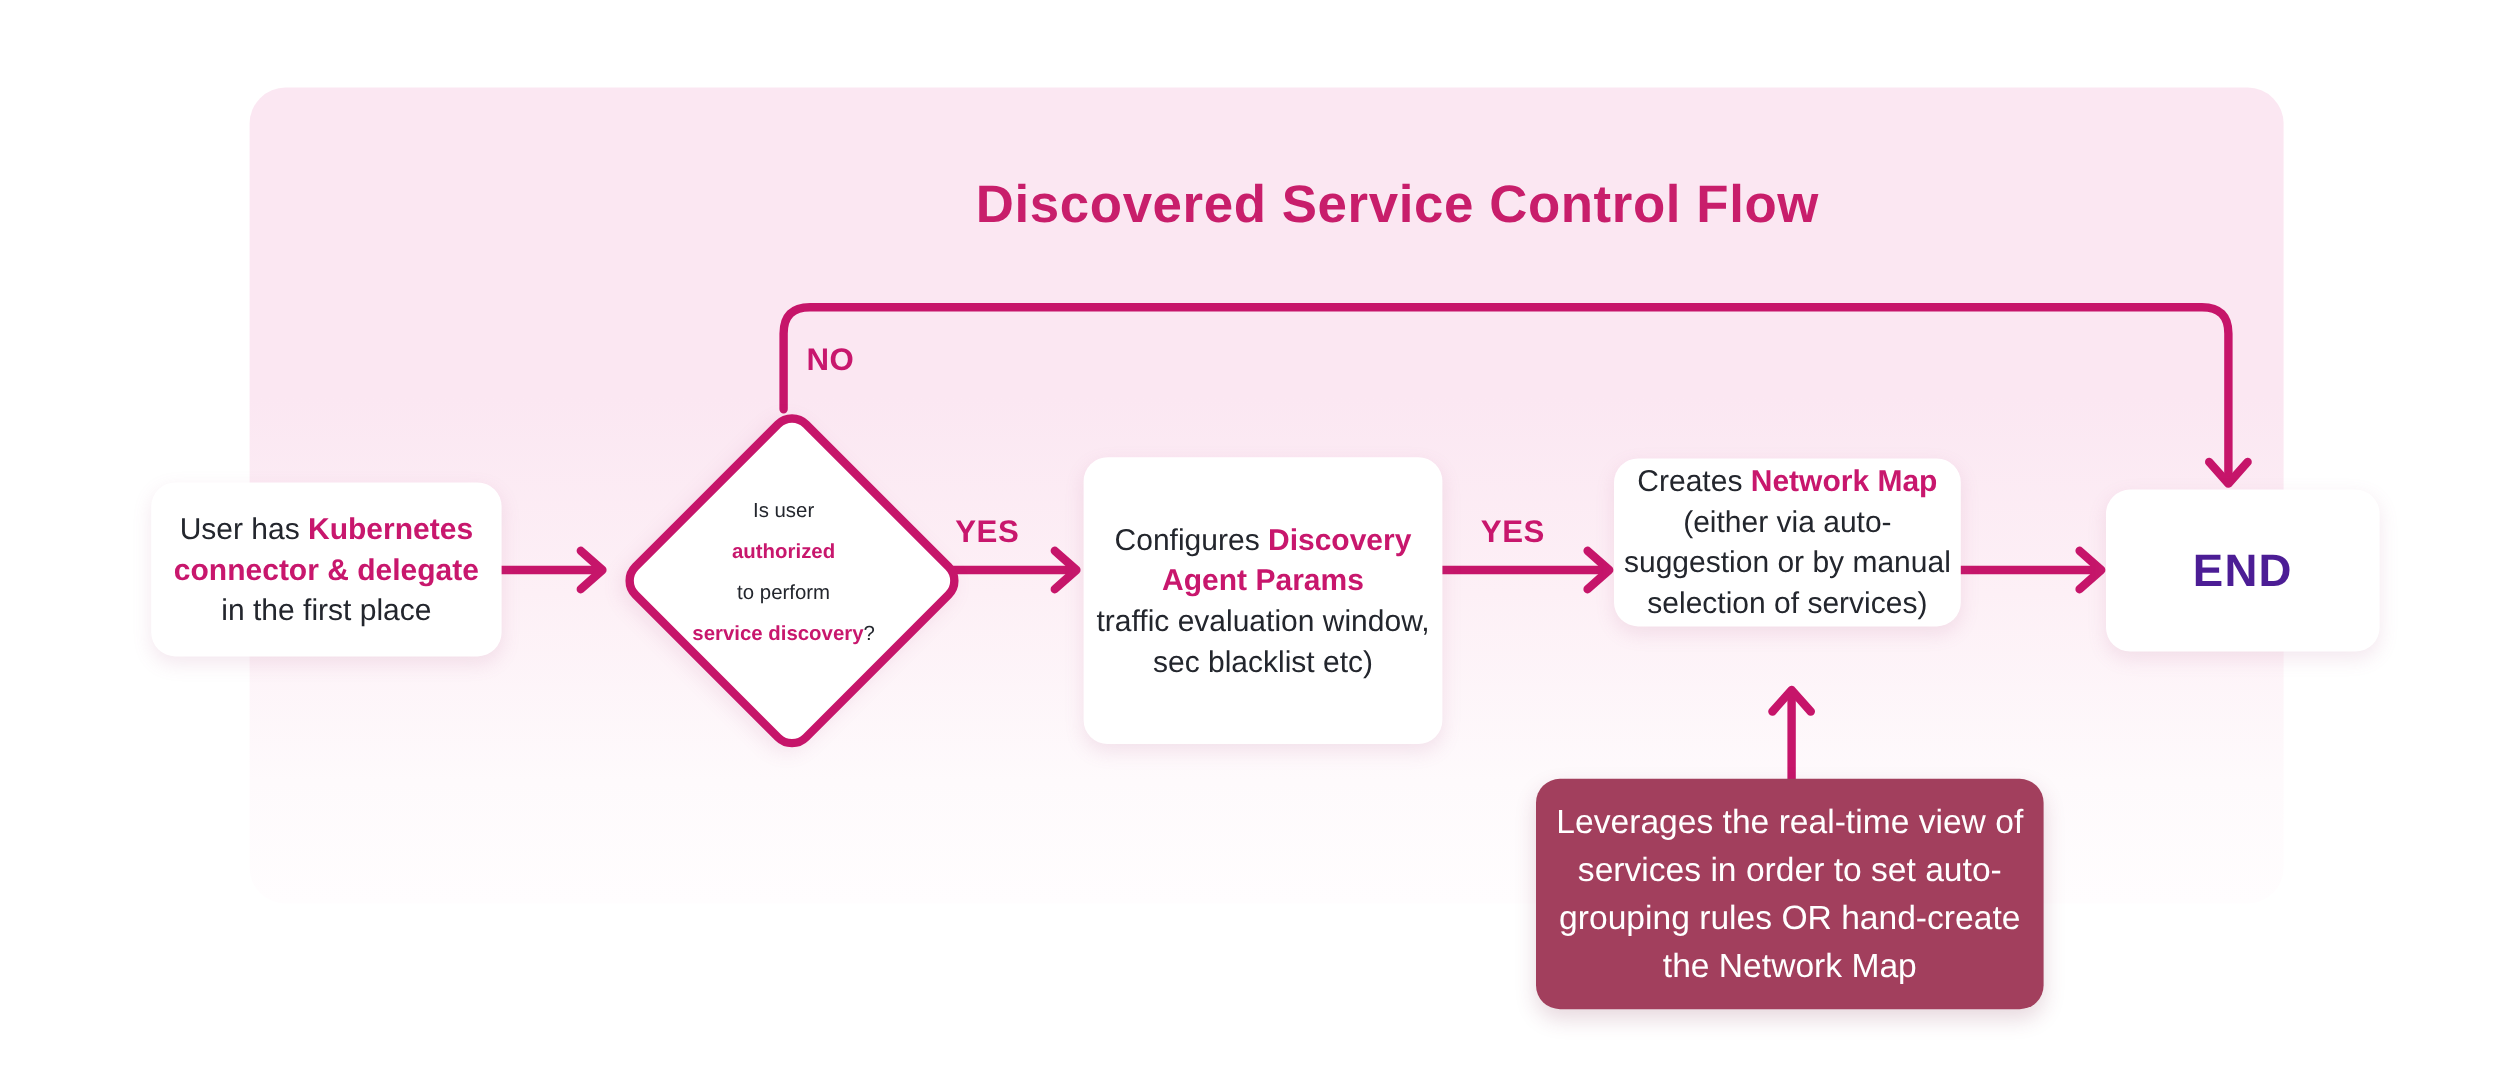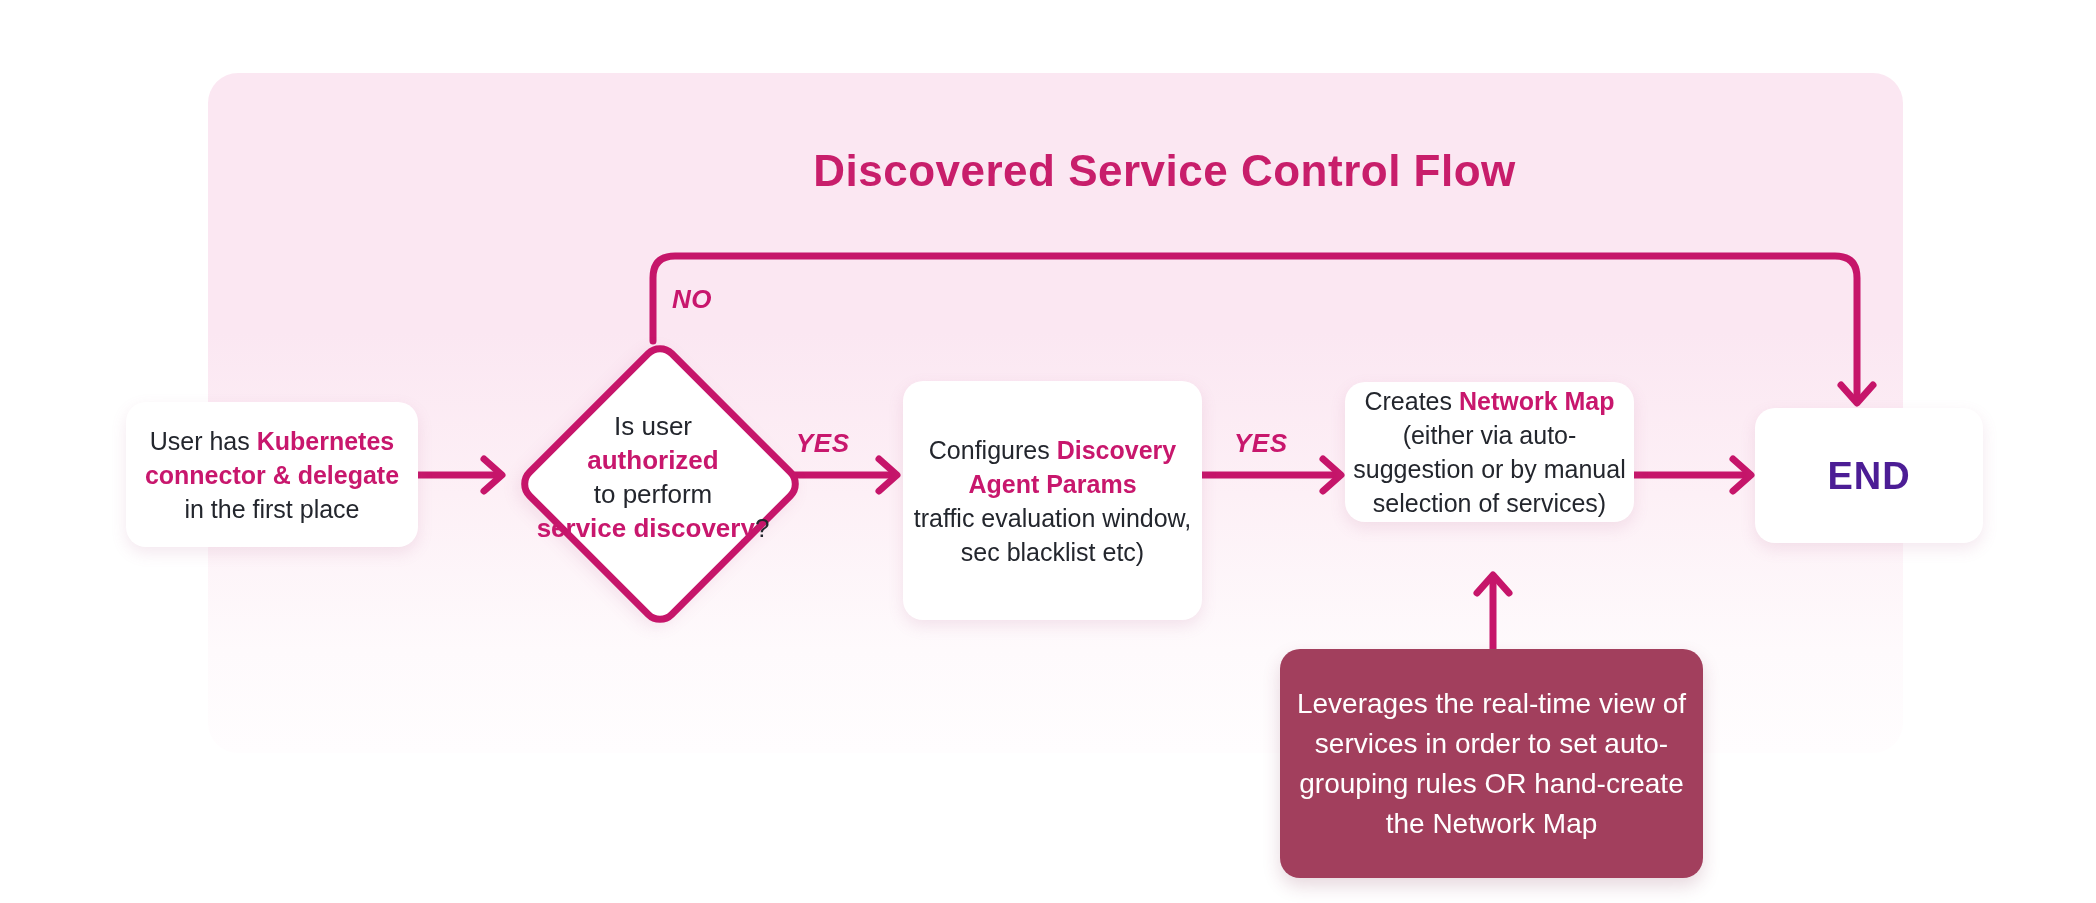--- a/index.html
+++ b/index.html
@@ -29,30 +29,30 @@
   .node-end{left:1755px;top:408px;width:228px;height:135px;}
   .end-label{font-size:38px;font-weight:700;color:#4c1d95;letter-spacing:1px;}
   .diamond{
     position:absolute;left:556px;top:380px;width:194px;height:194px;
     background:#ffffff;border:7px solid #c6156a;border-radius:20px;
     transform:rotate(45deg);box-shadow:0 6px 16px rgba(180,90,140,.12);
   }
   .diamond-text{
     position:absolute;left:516px;top:402px;width:274px;height:150px;
     display:flex;flex-direction:column;align-items:center;justify-content:center;
-    text-align:center;color:#23262d;font-size:26px;line-height:34px;
+    text-align:center;color:#23262d;font-size:17px;line-height:34px;
   }
   .annotation{
-    position:absolute;left:1280px;top:649px;width:423px;height:229px;
+    position:absolute;left:1280px;top:649px;width:423px;height:192px;
     background:#a23f5d;border-radius:20px;box-shadow:0 8px 18px rgba(120,40,70,.18);
     display:flex;flex-direction:column;align-items:center;justify-content:center;
     text-align:center;color:#ffffff;font-size:28px;line-height:40px;font-weight:500;
   }
   .edge-label{
-    position:absolute;color:#c8176d;font-weight:800;font-size:26px;letter-spacing:.5px;font-style:italic;
+    position:absolute;color:#c8176d;font-weight:800;font-size:26px;letter-spacing:.5px;
   }
   .label-no{left:672px;top:284px;}
   .label-yes1{left:796px;top:428px;}
   .label-yes2{left:1234px;top:428px;}
   svg.connectors{position:absolute;left:0;top:0;width:2096px;height:903px;pointer-events:none;}
   svg.connectors path{stroke:#c6156a;stroke-width:7;fill:none;stroke-linecap:round;stroke-linejoin:round;}
   .ln{white-space:pre;}
 </style>
 </head>
 <body>

